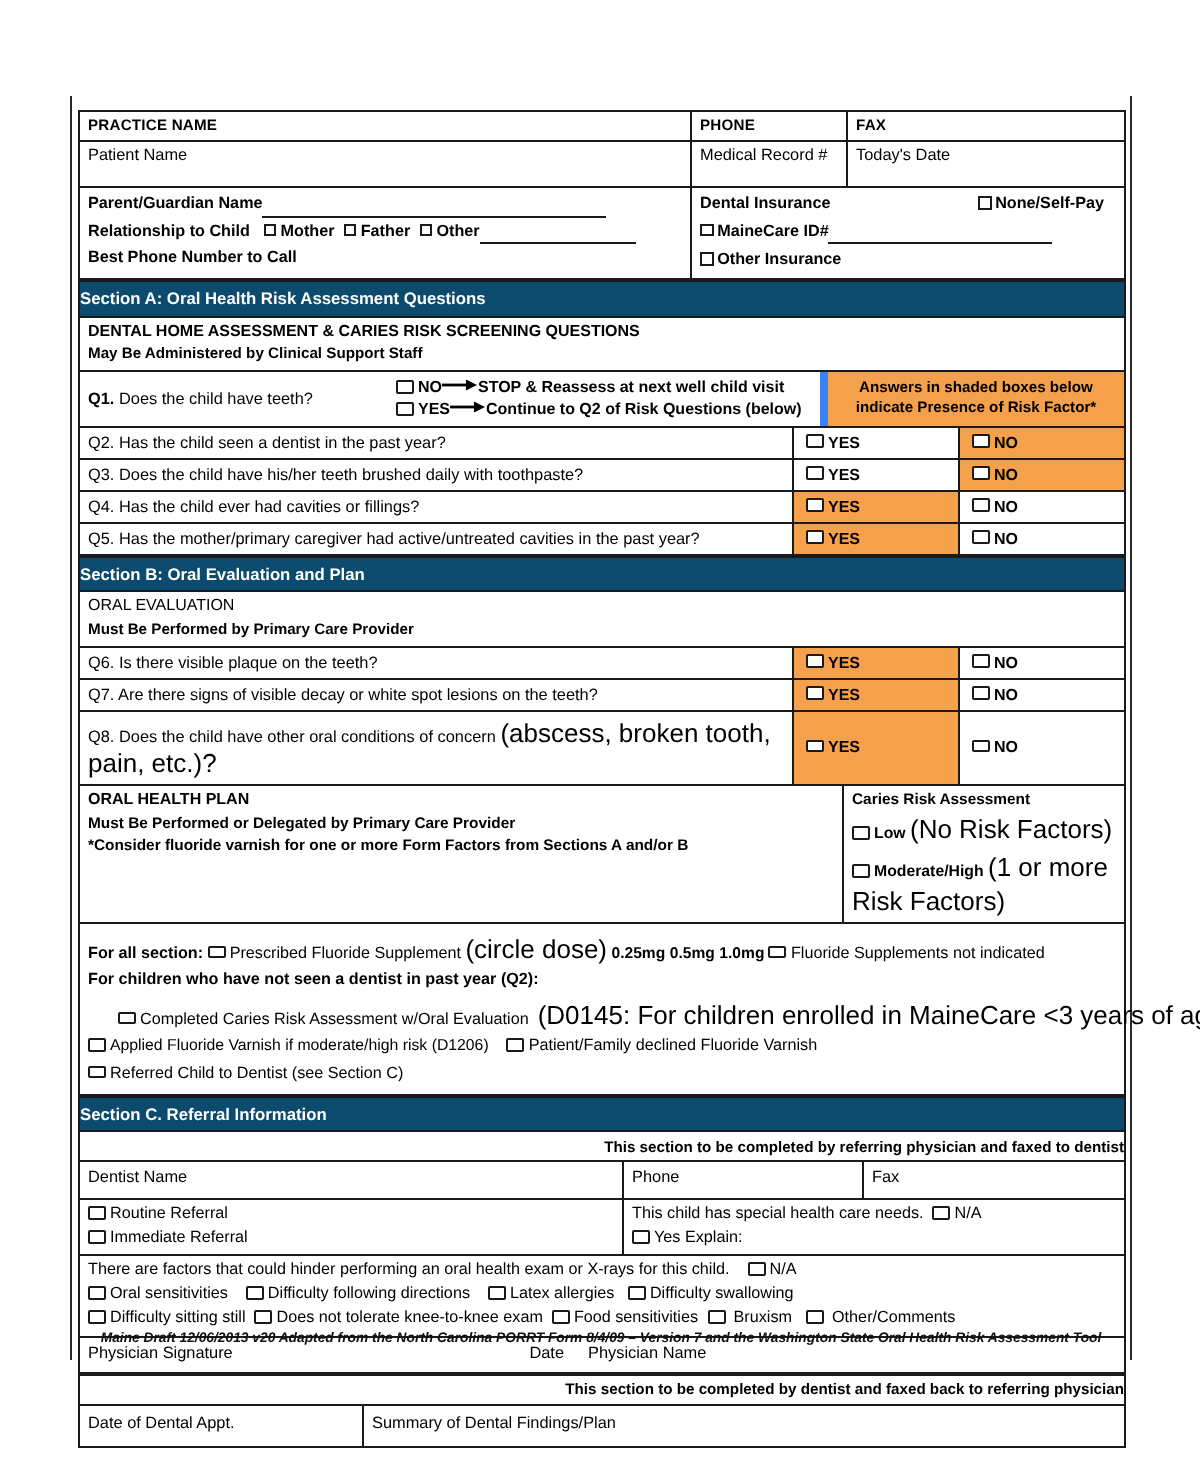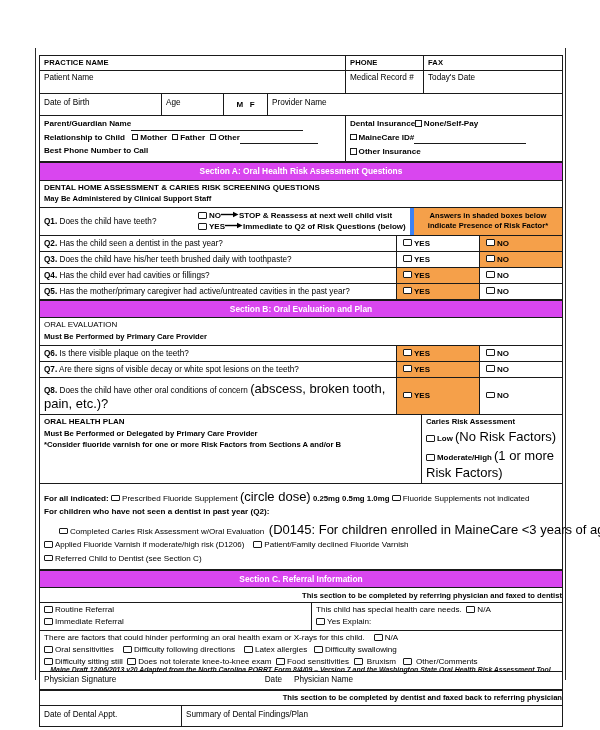--- a/index.html
+++ b/index.html
@@ -63,25 +63,25 @@
     padding: 0 2px;
     margin-left: 10px;
   }
 
   .hdr { font-weight: bold; font-size: 7.6px; letter-spacing: .1px; }
   .lbl { font-size: 8.2px; }
   .bold { font-weight: bold; }
 
   
   .section-bar {
-    background: #d946ef;
+    background: #0c4a6e;
     color: #fff;
     font-weight: bold;
     font-size: 8.4px;
-    text-align: center;
+    text-align: left;
     padding: 3px 0 3.5px;
     border-bottom: 1px solid #1a1a1a;
     border-top: 1px solid #1a1a1a;
   }
   .sub-note {
     text-align: right;
     font-weight: bold;
     font-size: 7.6px;
     padding: 2.5px 0;
     border-bottom: 1px solid #1a1a1a;
@@ -110,21 +110,21 @@
     margin-right: 2px;
     position: relative;
     top: -0.5px;
     background: #fff;
   }
 
   .uline { display:inline-block; border-bottom: 1px solid #1a1a1a; }
 
   
   .q-text { flex: 1; padding: 3px 4px; font-size: 8.2px; border-right: 1px solid #1a1a1a; }
-  .q-text .qn { font-weight: bold; margin-top: 44px; }
+  .q-text .qn { font-weight: normal; margin-top: 44px; }
   .q-ans {
     width: 70px;
     flex: none;
     padding: 3px 6px;
     font-size: 8px;
     font-weight: bold;
     border-right: 1px solid #1a1a1a;
     display: flex;
     align-items: center;
   }
@@ -177,44 +177,36 @@
     <div class="cell hdr" style="width:78px">PHONE</div>
     <div class="cell hdr" style="width:138px">FAX</div>
   </div>
 
   <div class="row">
     <div class="cell lbl" style="width:306px;height:22px">Patient Name</div>
     <div class="cell lbl" style="width:78px;height:22px;line-height:1.15">Medical Record #</div>
     <div class="cell lbl" style="width:138px;height:22px">Today's Date</div>
   </div>
 
-  <div class="row">
-    <div class="cell lbl" style="width:122px;height:21px;padding-top:4px">Date of Birth</div>
-    <div class="cell lbl" style="width:62px;height:21px;padding-top:4px">Age</div>
-    <div class="cell lbl bold" style="width:44px;height:21px;padding-top:6px;text-align:center;font-size:8px">
-      <span>M</span>&nbsp;&nbsp;&nbsp;<span>F</span>
-    </div>
-    <div class="cell lbl" style="width:294px;height:21px;padding-top:4px;border-right:none">Provider Name</div>
-  </div>
 
   <div class="row">
     <div class="cell" style="width:306px;padding:3px 4px 3px 4px">
       <div style="font-size:8.1px;font-weight:bold;white-space:nowrap">
         <span>Parent/Guardian Name</span><span class="uline" style="width:172px">&nbsp;</span>
       </div>
       <div style="font-size:8.1px;font-weight:bold;white-space:nowrap;margin-top:2px">
         <span>Relationship to Child</span>&nbsp;&nbsp;
         <span class="cb-sm"></span><span>Mother</span>&nbsp;
         <span class="cb-sm"></span><span>Father</span>&nbsp;
         <span class="cb-sm"></span><span>Other</span><span class="uline" style="width:78px">&nbsp;</span>
       </div>
       <div style="font-size:8.1px;font-weight:bold;margin-top:2px">Best Phone Number to Call</div>
     </div>
     <div class="cell" style="width:216px;padding:3px 4px;border-right:none">
-      <div style="font-size:8.1px;font-weight:bold;display:flex;justify-content:flex-start">
+      <div style="font-size:8.1px;font-weight:bold;display:flex;justify-content:space-between">
         <span>Dental Insurance</span>
         <span style="margin-right:6px"><span class="cb-sm"></span><span>None/Self-Pay</span></span>
       </div>
       <div style="font-size:8.1px;font-weight:bold;margin-top:3px;white-space:nowrap">
         <span class="cb-sm"></span><span>MaineCare ID#</span><span class="uline" style="width:112px">&nbsp;</span>
       </div>
       <div style="font-size:8.1px;font-weight:bold;margin-top:3px">
         <span class="cb-sm"></span><span>Other Insurance</span>
       </div>
     </div>
@@ -249,21 +241,21 @@
         </div>
         <div style="font-size:8px;white-space:nowrap;display:flex;align-items:center;margin-top:2px">
           <span class="cb"></span>
           <span class="bold">YES</span>
           <span class="arrow">
               <svg width="18" height="7" viewBox="0 0 18 7">
                 <line x1="0" y1="3.5" x2="13" y2="3.5" stroke="#000" stroke-width="1.4"></line>
                 <polygon points="12,0.8 17.5,3.5 12,6.2" fill="#000"></polygon>
               </svg>
             </span>
-          <span class="bold">Immediate to Q2 of Risk Questions (below)</span>
+          <span class="bold">Continue to Q2 of Risk Questions (below)</span>
         </div>
       </div>
     </div>
     <div class="note-box">Answers in shaded boxes below indicate Presence of Risk Factor*</div>
   </div>
 
   <div class="row">
     <div class="q-text"><span class="qn">Q2.</span> <span>Has the child seen a dentist in the past year?</span></div>
     <div class="q-ans">
         <span class="cb"></span>
@@ -353,40 +345,40 @@
     <div class="q-ans">
         <span class="cb"></span>
         <span>NO</span>
       </div>
   </div>
 
   <div class="row">
     <div class="cell" style="width:382px;padding:2px 4px 3px">
       <div style="font-weight:bold;font-size:8px">ORAL HEALTH PLAN</div>
       <div style="font-weight:bold;font-size:7.7px;margin-top:1.5px">Must Be Performed or Delegated by Primary Care Provider</div>
-      <div style="font-weight:bold;font-size:7.7px;margin-top:1.5px">*Consider fluoride varnish for one or more Risk Factors from Sections A and/or B</div>
+      <div style="font-weight:bold;font-size:7.7px;margin-top:1.5px">*Consider fluoride varnish for one or more Form Factors from Sections A and/or B</div>
     </div>
     <div class="cell" style="width:140px;border-right:none;padding:2px 4px">
       <div style="font-weight:bold;font-size:7.7px">Caries Risk Assessment</div>
       <div style="font-size:7.9px;margin-top:1.5px">
         <span class="cb"></span><span class="bold">Low</span>
         <span class="tiny">(No Risk Factors)</span>
       </div>
       <div style="font-size:7.9px;margin-top:1.5px">
         <span class="cb"></span><span class="bold">Moderate/High</span>
         <span class="tiny">(1 or more Risk Factors)</span>
       </div>
     </div>
   </div>
 
   <div class="row">
     <div class="cell" style="width:522px;border-right:none;padding:2px 4px 3px">
 
       <div class="listline" style="padding-left:0">
-        <span class="bold">For all indicated:</span>
+        <span class="bold">For all section:</span>
         <span class="cb"></span><span>Prescribed Fluoride Supplement</span>
         <span class="tiny">(circle dose)</span>
         <span class="bold" style="font-size:7.8px">0.25mg</span>
         <span class="bold" style="font-size:7.8px">0.5mg</span>
         <span class="bold" style="font-size:7.8px">1.0mg</span>
         <span class="cb"></span><span>Fluoride Supplements not indicated</span>
       </div>
 
 
       <div class="listline bold" style="padding-left:0">For children who have not seen a dentist in past year (Q2):</div>
@@ -405,20 +397,25 @@
       <div class="listline" style="padding-left:0">
         <span class="cb"></span><span>Referred Child to Dentist (see Section C)</span>
       </div>
 
     </div>
   </div>
 
   <div class="section-bar">Section C. Referral Information</div>
   <div class="sub-note">This section to be completed by referring physician and faxed to dentist</div>
 
+  <div class="row">
+    <div class="cell lbl" style="width:272px;height:18px;padding-top:3px">Dentist Name</div>
+    <div class="cell lbl" style="width:120px;height:18px;padding-top:3px">Phone</div>
+    <div class="cell lbl" style="width:130px;height:18px;padding-top:3px;border-right:none">Fax</div>
+  </div>
 
   <div class="row">
     <div class="cell" style="width:272px;padding:2px 4px">
       <div style="font-size:8.1px"><span class="cb"></span><span>Routine Referral</span></div>
       <div style="font-size:8.1px;margin-top:1.5px"><span class="cb"></span><span>Immediate Referral</span></div>
     </div>
     <div class="cell" style="width:250px;padding:2px 4px;border-right:none">
       <div style="font-size:8.1px">
         <span>This child has special health care needs.</span>
         &nbsp;<span class="cb"></span><span>N/A</span>

